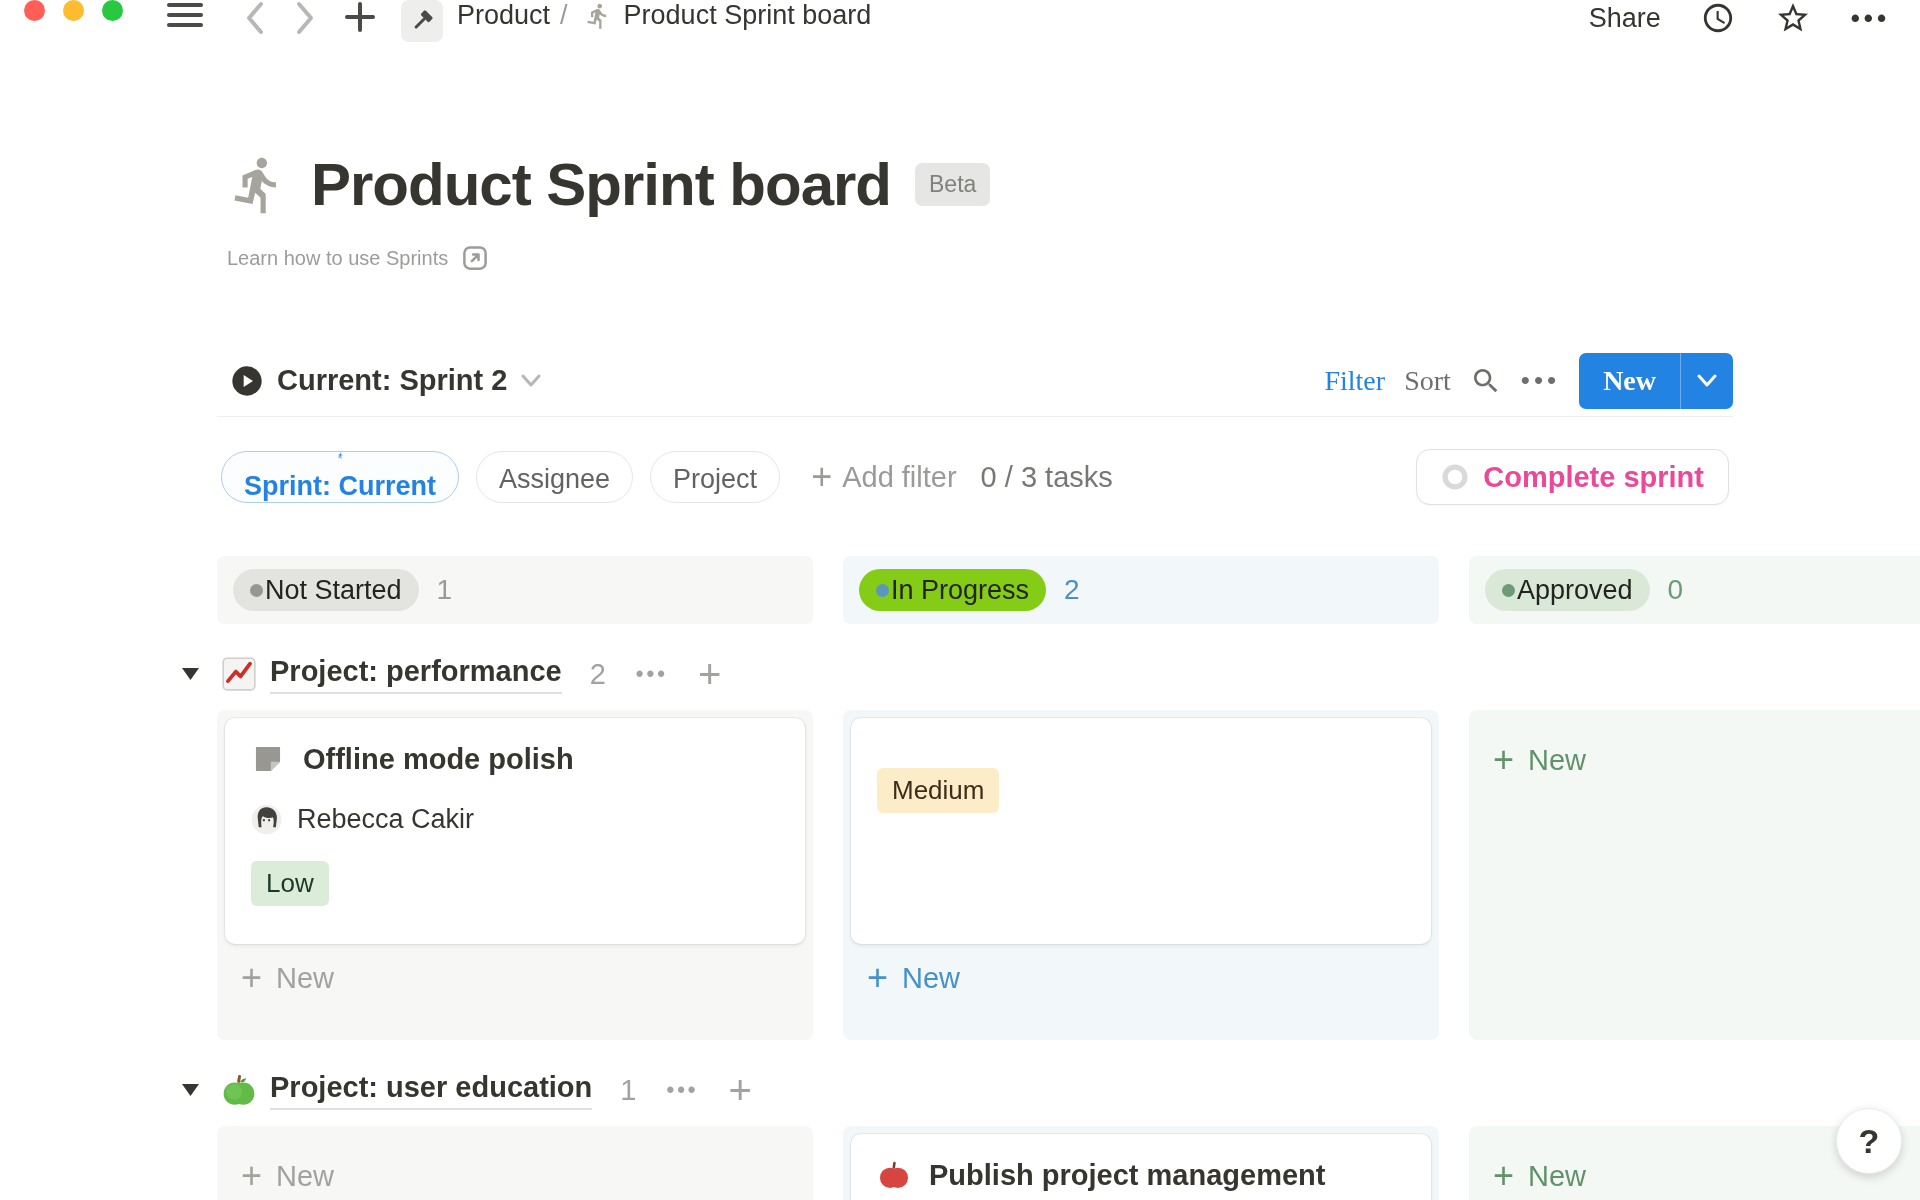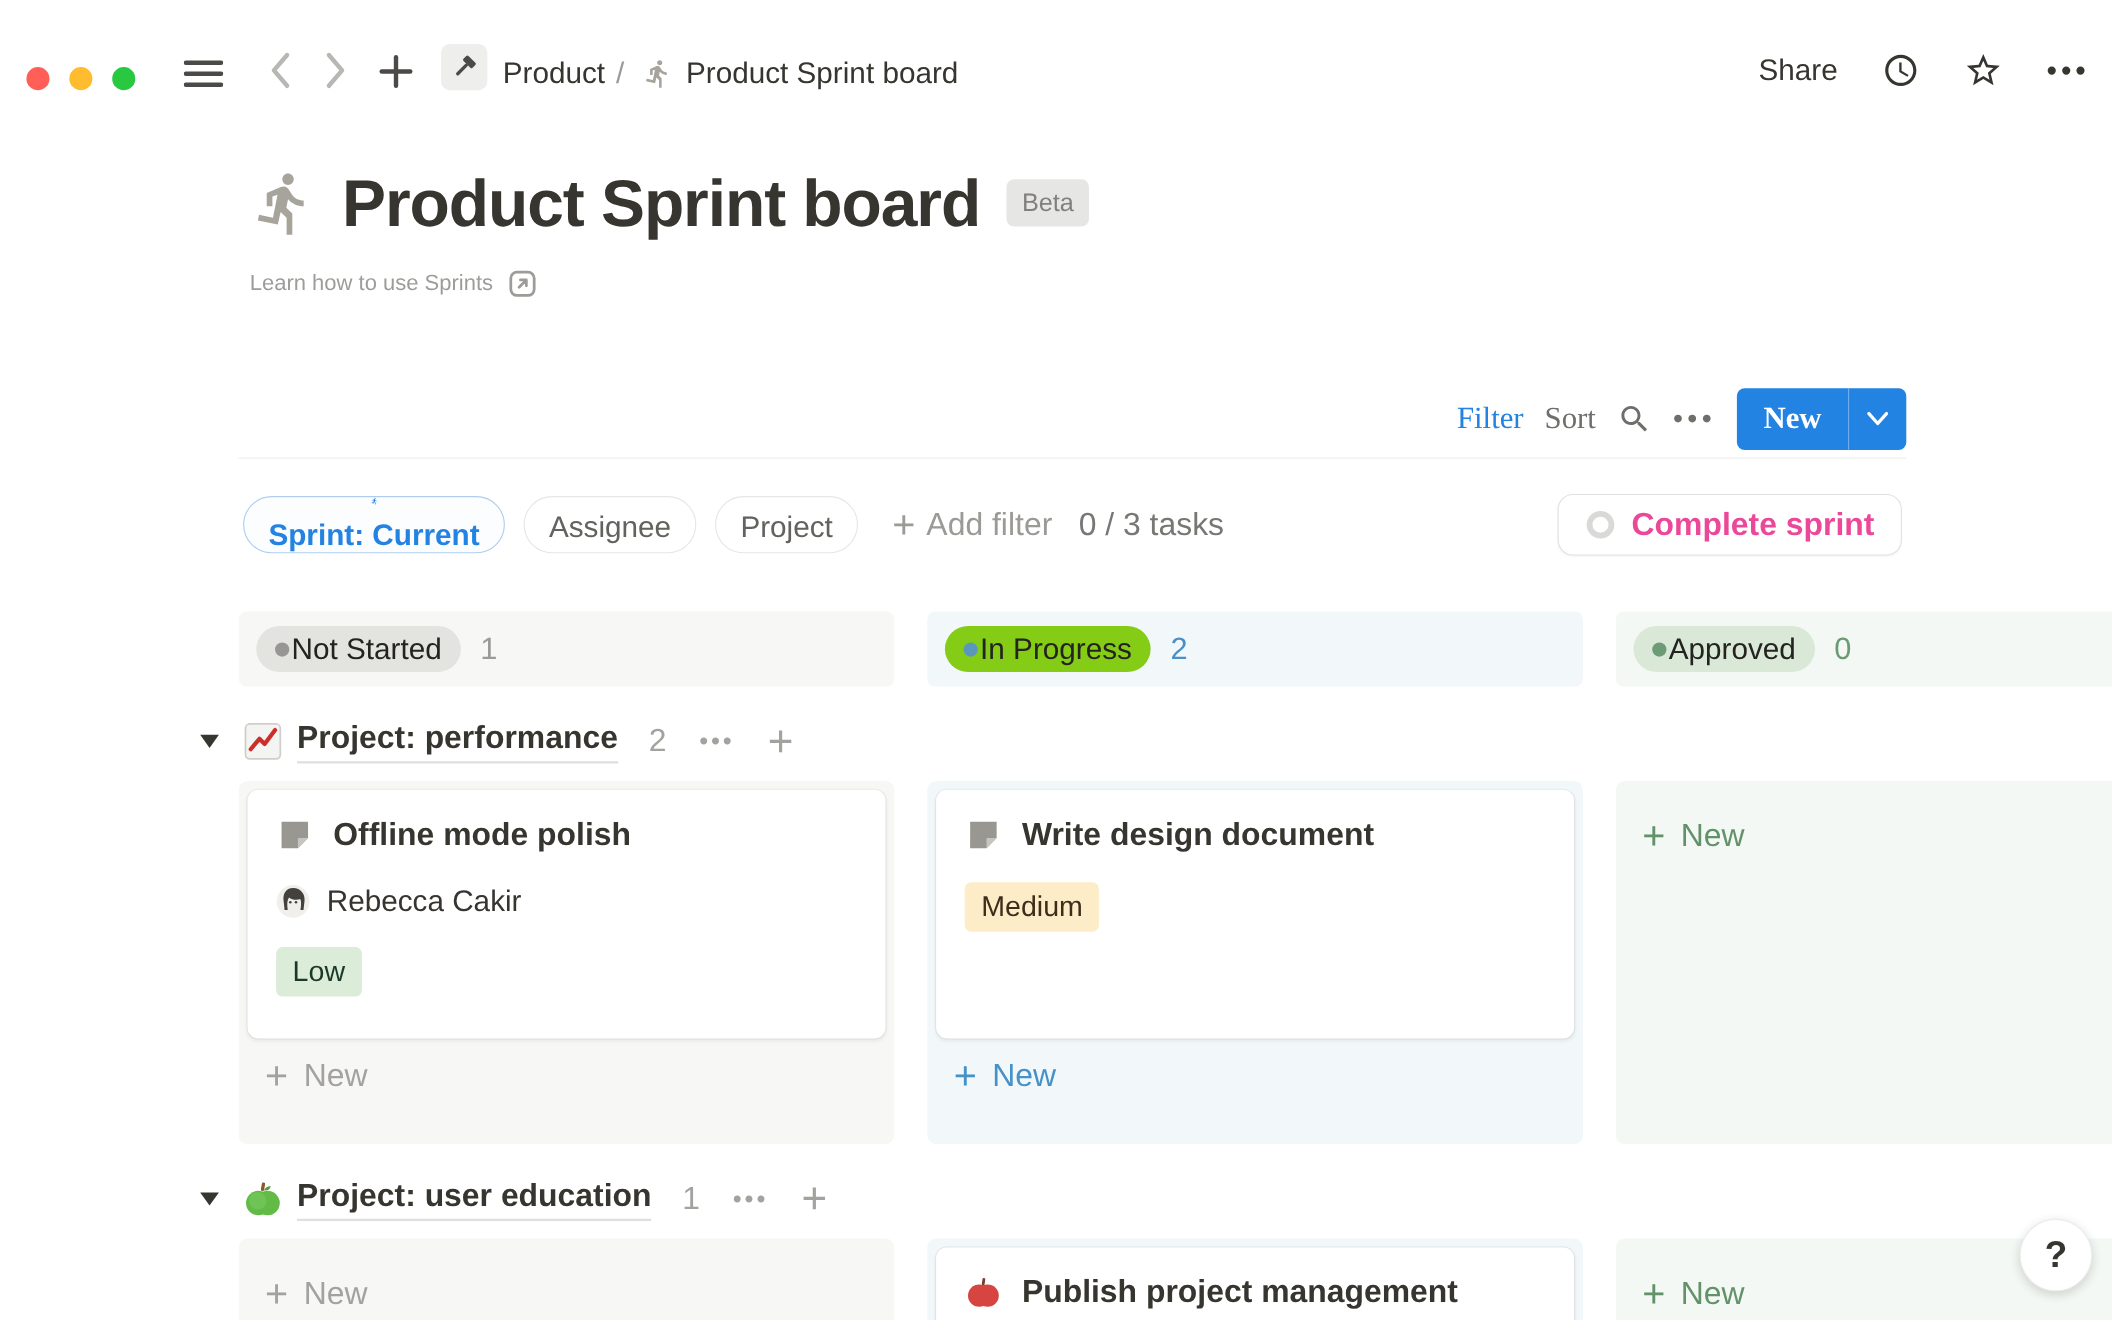--- a/index.html
+++ b/index.html
@@ -6,21 +6,21 @@
   html,body { width:1920px; height:1200px; overflow:hidden; }
   body {
     position:relative;
     background:#ffffff;
     color:#37352f;
     font-family:"Liberation Sans","DejaVu Sans",sans-serif;
   }
   svg { display:block; }
 
   
-  .topbar { position:absolute; top:0; left:0; right:0; height:82px; display:flex; align-items:flex-end; padding:0 20px 0 24px; }
+  .topbar { position:absolute; top:0; left:0; right:0; height:82px; display:flex; align-items:flex-start; padding:0 30px 0 24px; }
   .traffic { display:flex; gap:18px; margin-right:44px; }
   .light { width:21px; height:21px; border-radius:50%; }
   .light.red{ background:#ff5f57; } .light.yellow{ background:#febc2e; } .light.green{ background:#28c840; }
   .tb-icon { display:flex; align-items:center; justify-content:center; cursor:default; }
   .hamburger { margin-right:40px; }
   .nav-chev { margin-right:26px; }
   .tb-plus { margin-right:24px; }
   .crumb-iconbox { width:42px; height:42px; border-radius:8px; background:#eeeeec; display:flex; align-items:center; justify-content:center; margin-right:14px; }
   .crumb { display:flex; align-items:center; font-size:27px; color:#37352f; white-space:nowrap; }
   .crumb .sep { color:#9b9a97; margin:0 10px; }
@@ -188,20 +188,30 @@
     <span>
       <svg width="30" height="30" viewBox="0 0 24 24" fill="none" stroke="#9e9c99" stroke-width="2">
           <rect x="3.5" y="3.5" width="17" height="17" rx="4.5"></rect>
           <path d="M9.5 14.5l5-5M10.5 9.2h4.3v4.3" stroke-linecap="round" stroke-linejoin="round"></path>
         </svg>
     </span>
   </div>
 </div>
 
 <div class="view-toolbar">
+  <div class="view-switcher">
+    <svg width="32" height="32" viewBox="0 0 24 24">
+        <circle cx="12" cy="12" r="11" fill="#37352f"></circle>
+        <path d="M9.5 7.5l7 4.5-7 4.5z" fill="#ffffff"></path>
+      </svg>
+    <span class="view-label">Current: Sprint 2</span>
+    <svg width="20" height="14" viewBox="0 0 20 14">
+        <polyline points="2,2 10,11 18,2" fill="none" stroke="#b8b7b4" stroke-width="3" stroke-linecap="round" stroke-linejoin="round"></polyline>
+      </svg>
+  </div>
   <div class="vt-right">
     <span class="filter-label">Filter</span>
     <span class="sort-label">Sort</span>
     <span>
       <svg width="32" height="32" viewBox="0 0 24 24" fill="#6f6e6a">
           <path d="M15.5 14h-.79l-.28-.27C15.41 12.59 16 11.11 16 9.5 16 5.91 13.09 3 9.5 3S3 5.91 3 9.5 5.91 16 9.5 16c1.61 0 3.09-.59 4.23-1.57l.27.28v.79l5 4.99L20.49 19l-4.99-5zm-6 0C7.01 14 5 11.99 5 9.5S7.01 5 9.5 5 14 7.01 14 9.5 11.99 14 9.5 14z"></path>
         </svg>
     </span>
     <span class="tb-dots" style="color:#6f6e6a;">•••</span>
     <div class="new-btn">
@@ -323,27 +333,20 @@
           <span class="prio-pill low">Low</span>
         </div>
         <div class="new-row greyc">
           <span class="new-plus">+</span>
           <span>New</span>
         </div>
       </div>
 
       <div class="col-area c1">
         <div class="card">
-          <div class="card-title-row">
-            <svg width="34" height="34" viewBox="0 0 24 24">
-                <path d="M3.5 3.5h17v10.5l-6.5 6.5H3.5z" fill="#989791"></path>
-                <path d="M20.5 14l-6.5 6.5V14z" fill="#c6c5c1"></path>
-              </svg>
-            <span class="card-title">Write design document</span>
-          </div>
           <span class="prio-pill medium">Medium</span>
         </div>
         <div class="new-row bluec">
           <span class="new-plus">+</span>
           <span>New</span>
         </div>
       </div>
 
       <div class="col-area c2">
         <div class="new-row greenc" style="padding-top:24px;">

